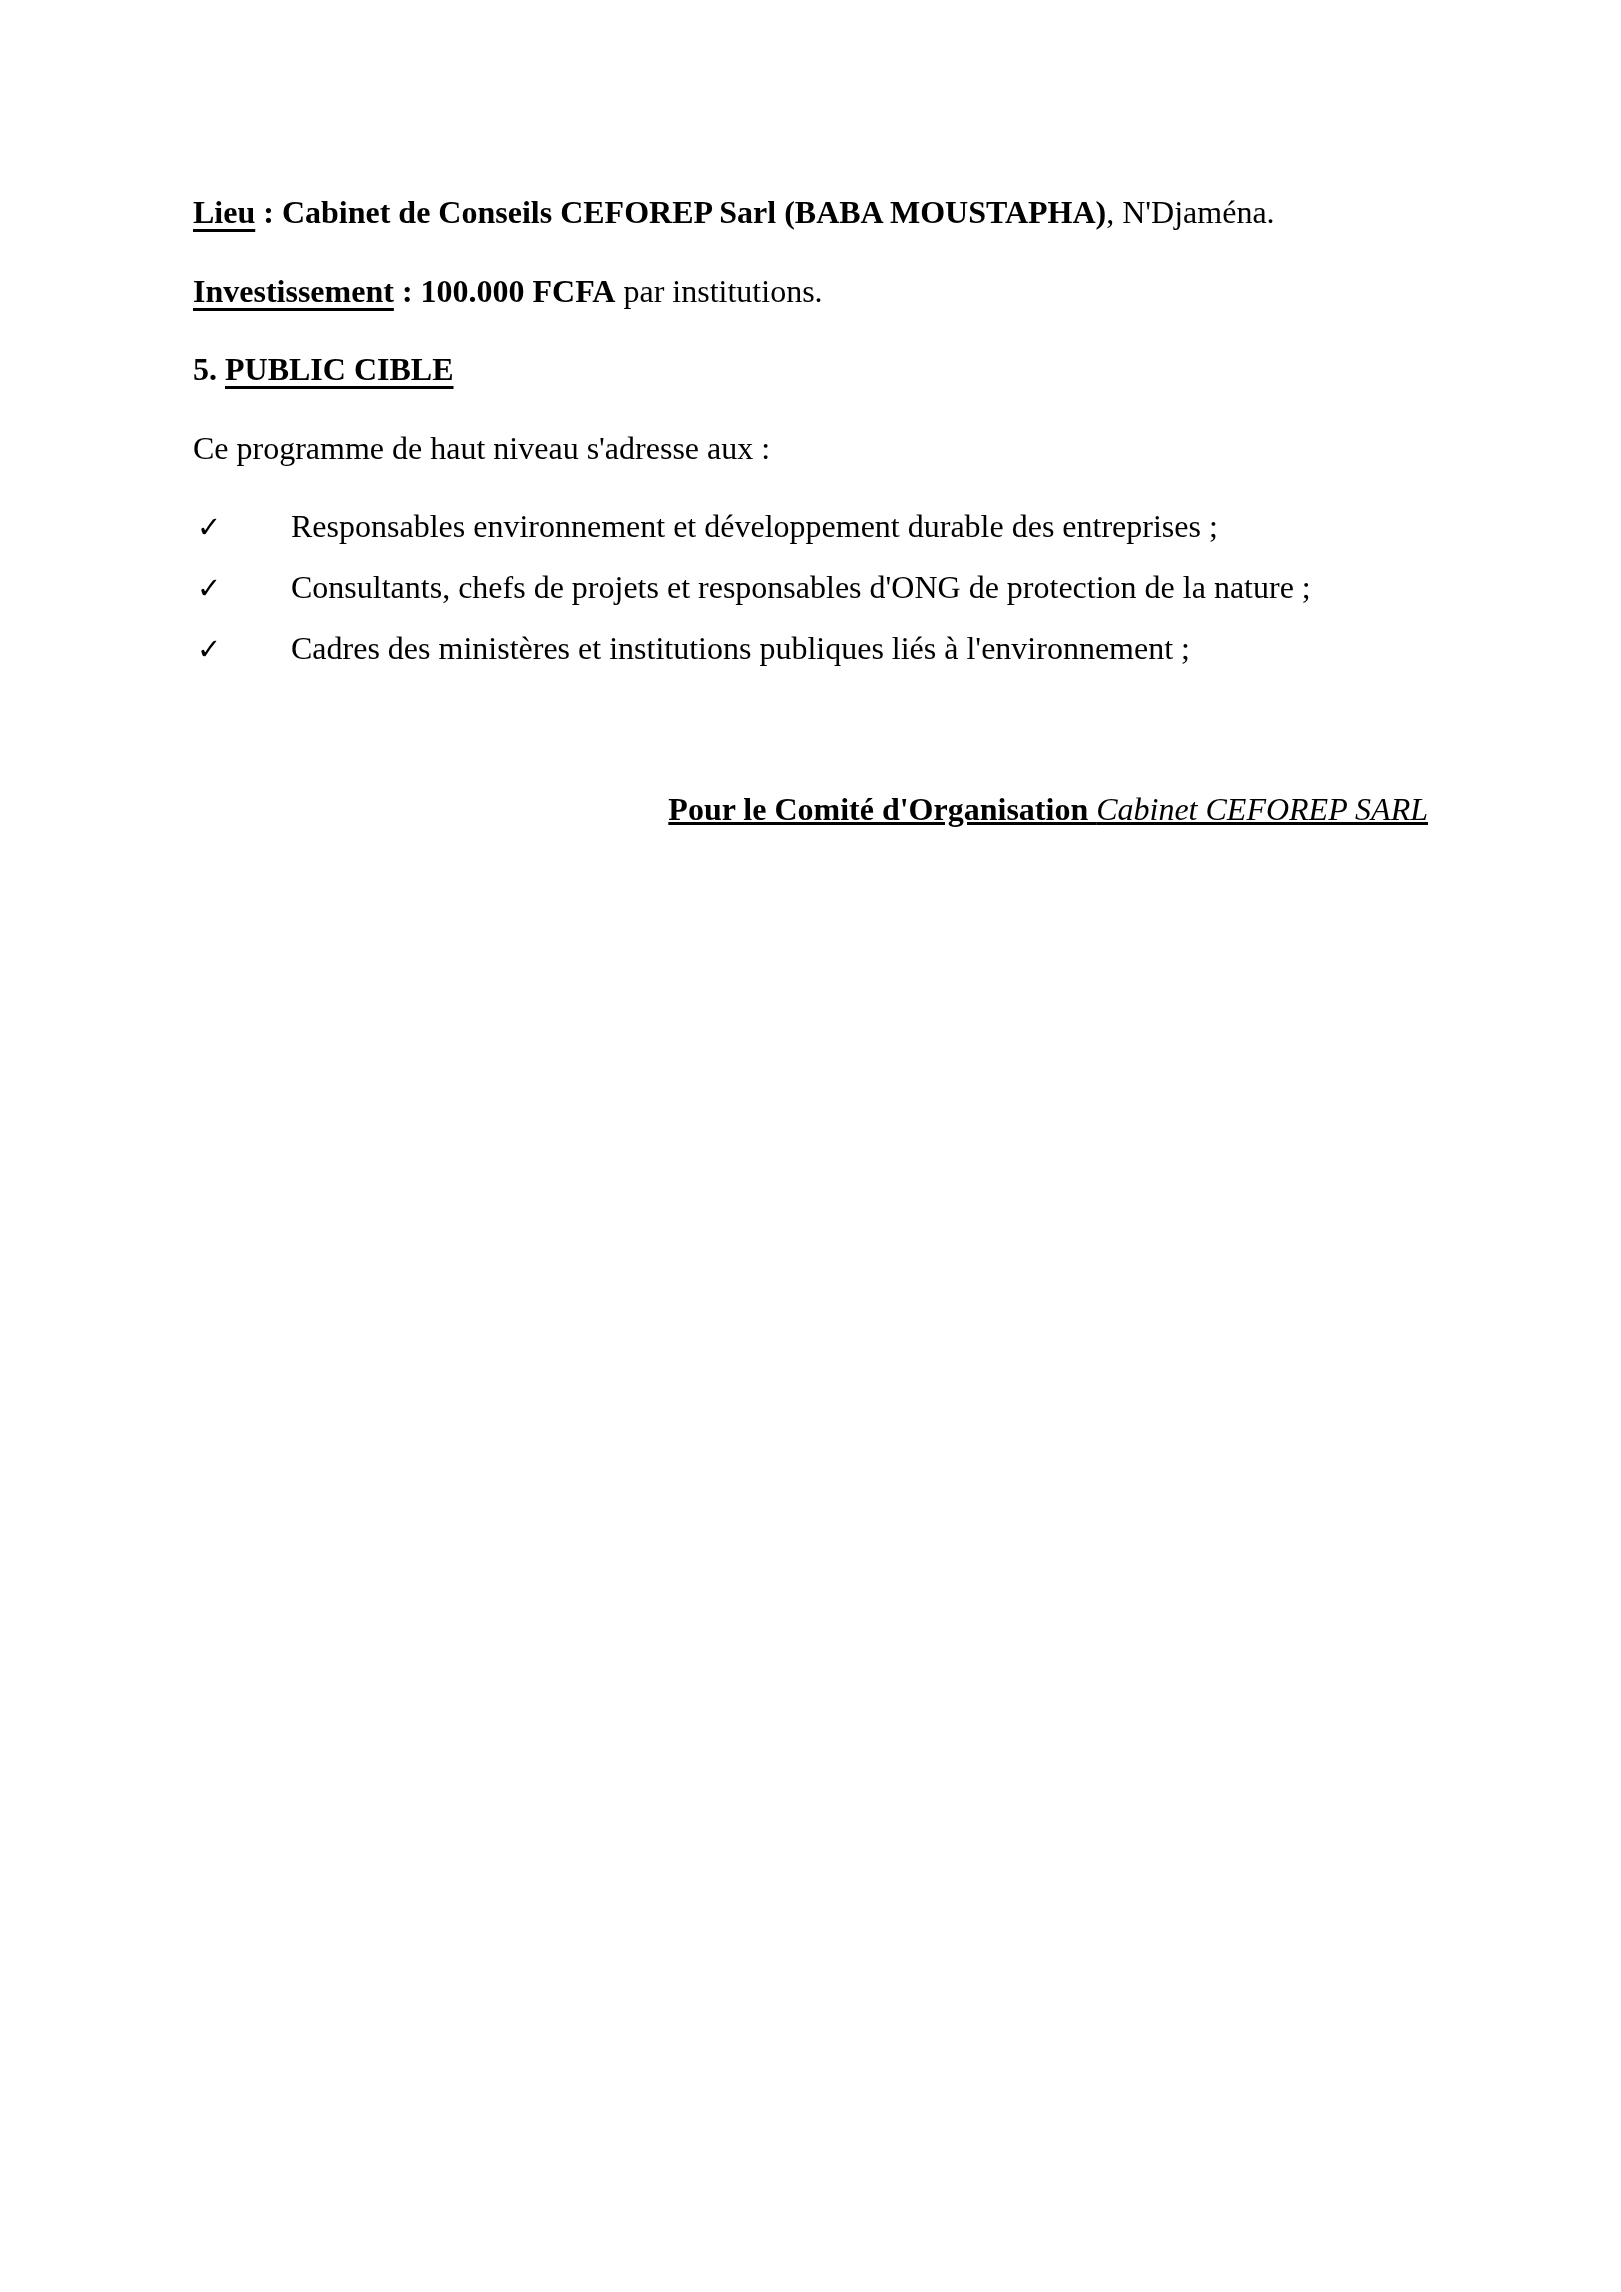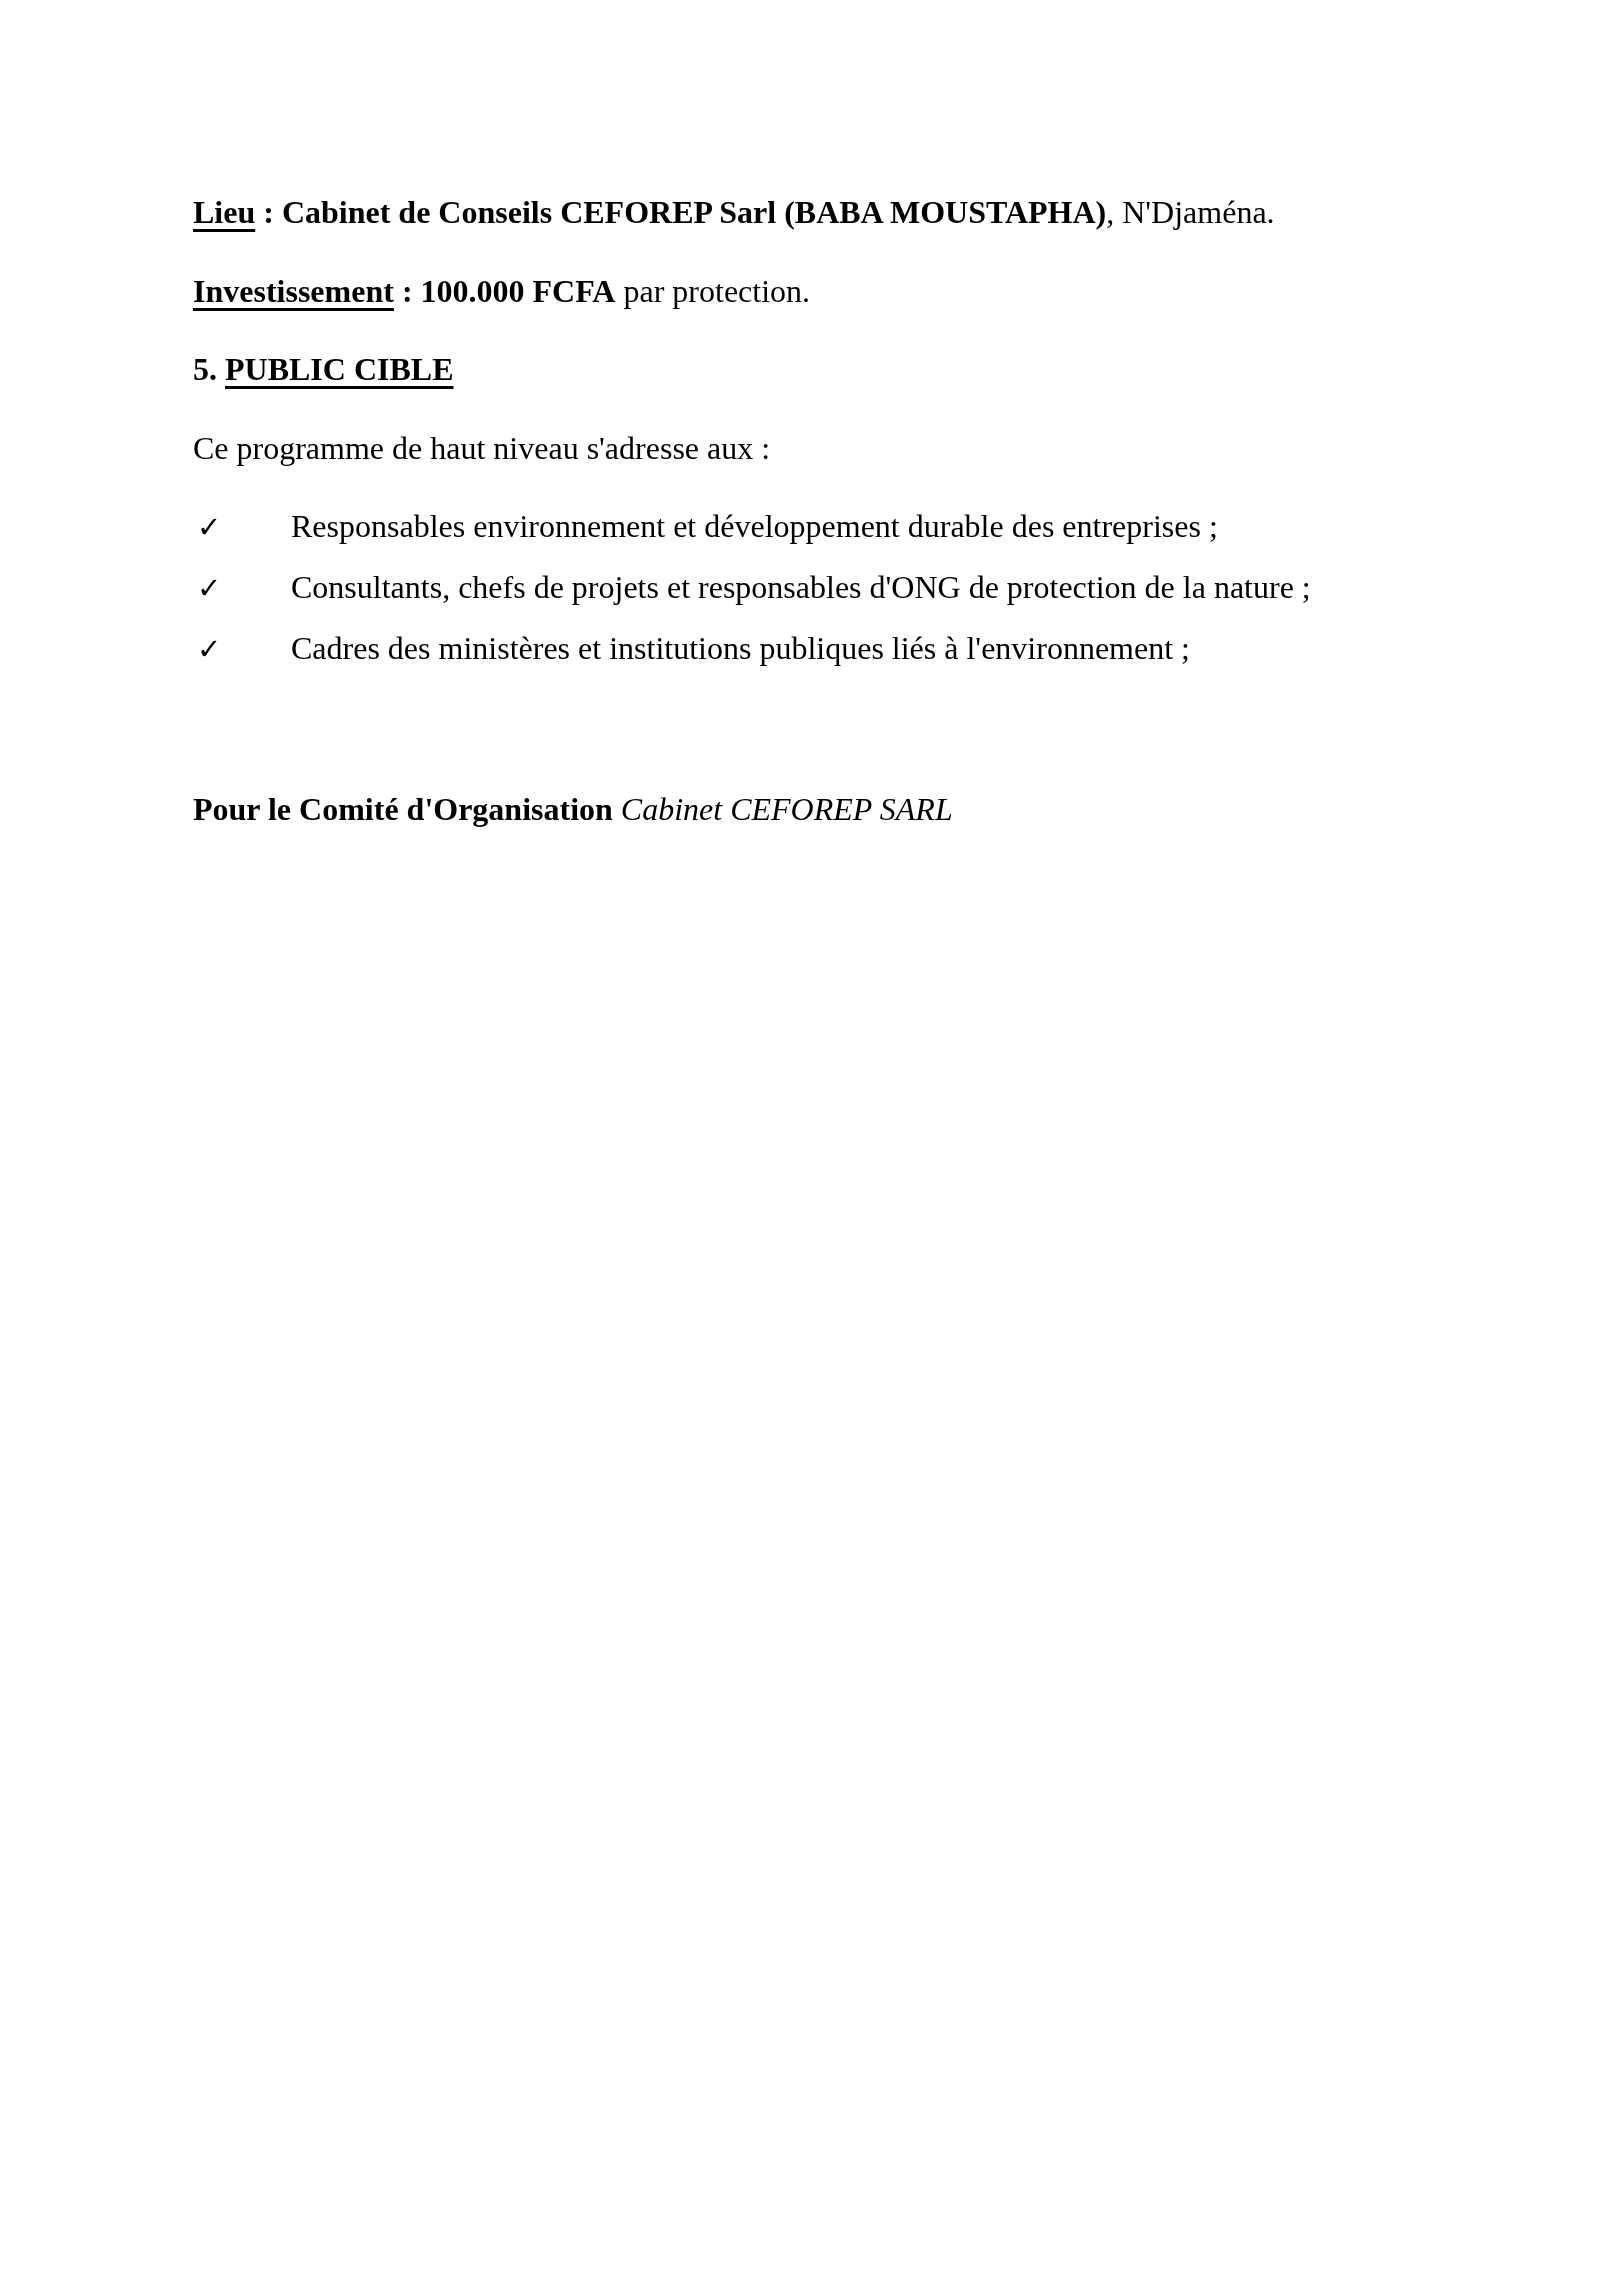--- a/index.html
+++ b/index.html
@@ -38,34 +38,34 @@
   }
   .check-item.justify {
     text-align: justify;
   }
   .check {
     display: inline-block;
     width: 94px;
     font-family: "DejaVu Sans", sans-serif;
     font-size: 29px;
   }
-  .center { text-align: left; }
+  .center { text-align: right; text-decoration: underline; }
   .signature {
     margin-top: 104px;
     margin-bottom: 22.5px;
   }
 </style>
 </head>
 <body>
 
 <div class="page">
 
   <p class="para"><span class="b u">Lieu</span><span class="b"> : </span><span class="b">Cabinet de Conseils CEFOREP Sarl (BABA MOUSTAPHA)</span><span>, N'Djaména.</span></p>
 
-  <p class="para"><span class="b u">Investissement</span><span class="b"> : </span><span class="b">100.000 FCFA</span><span> par protection.</span></p>
+  <p class="para"><span class="b u">Investissement</span><span class="b"> : </span><span class="b">100.000 FCFA</span><span> par institutions.</span></p>
 
 
   <p class="para"><span class="b">5. </span><span class="b u">PUBLIC CIBLE</span></p>
 
   <p class="para">Ce programme de haut niveau s'adresse aux :</p>
 
   <p class="check-item"><span class="check">✓</span><span>Responsables environnement et développement durable des entreprises ;</span></p>
 
   <p class="check-item"><span class="check">✓</span><span>Consultants, chefs de projets et responsables d'ONG de protection de la nature ;</span></p>
 

